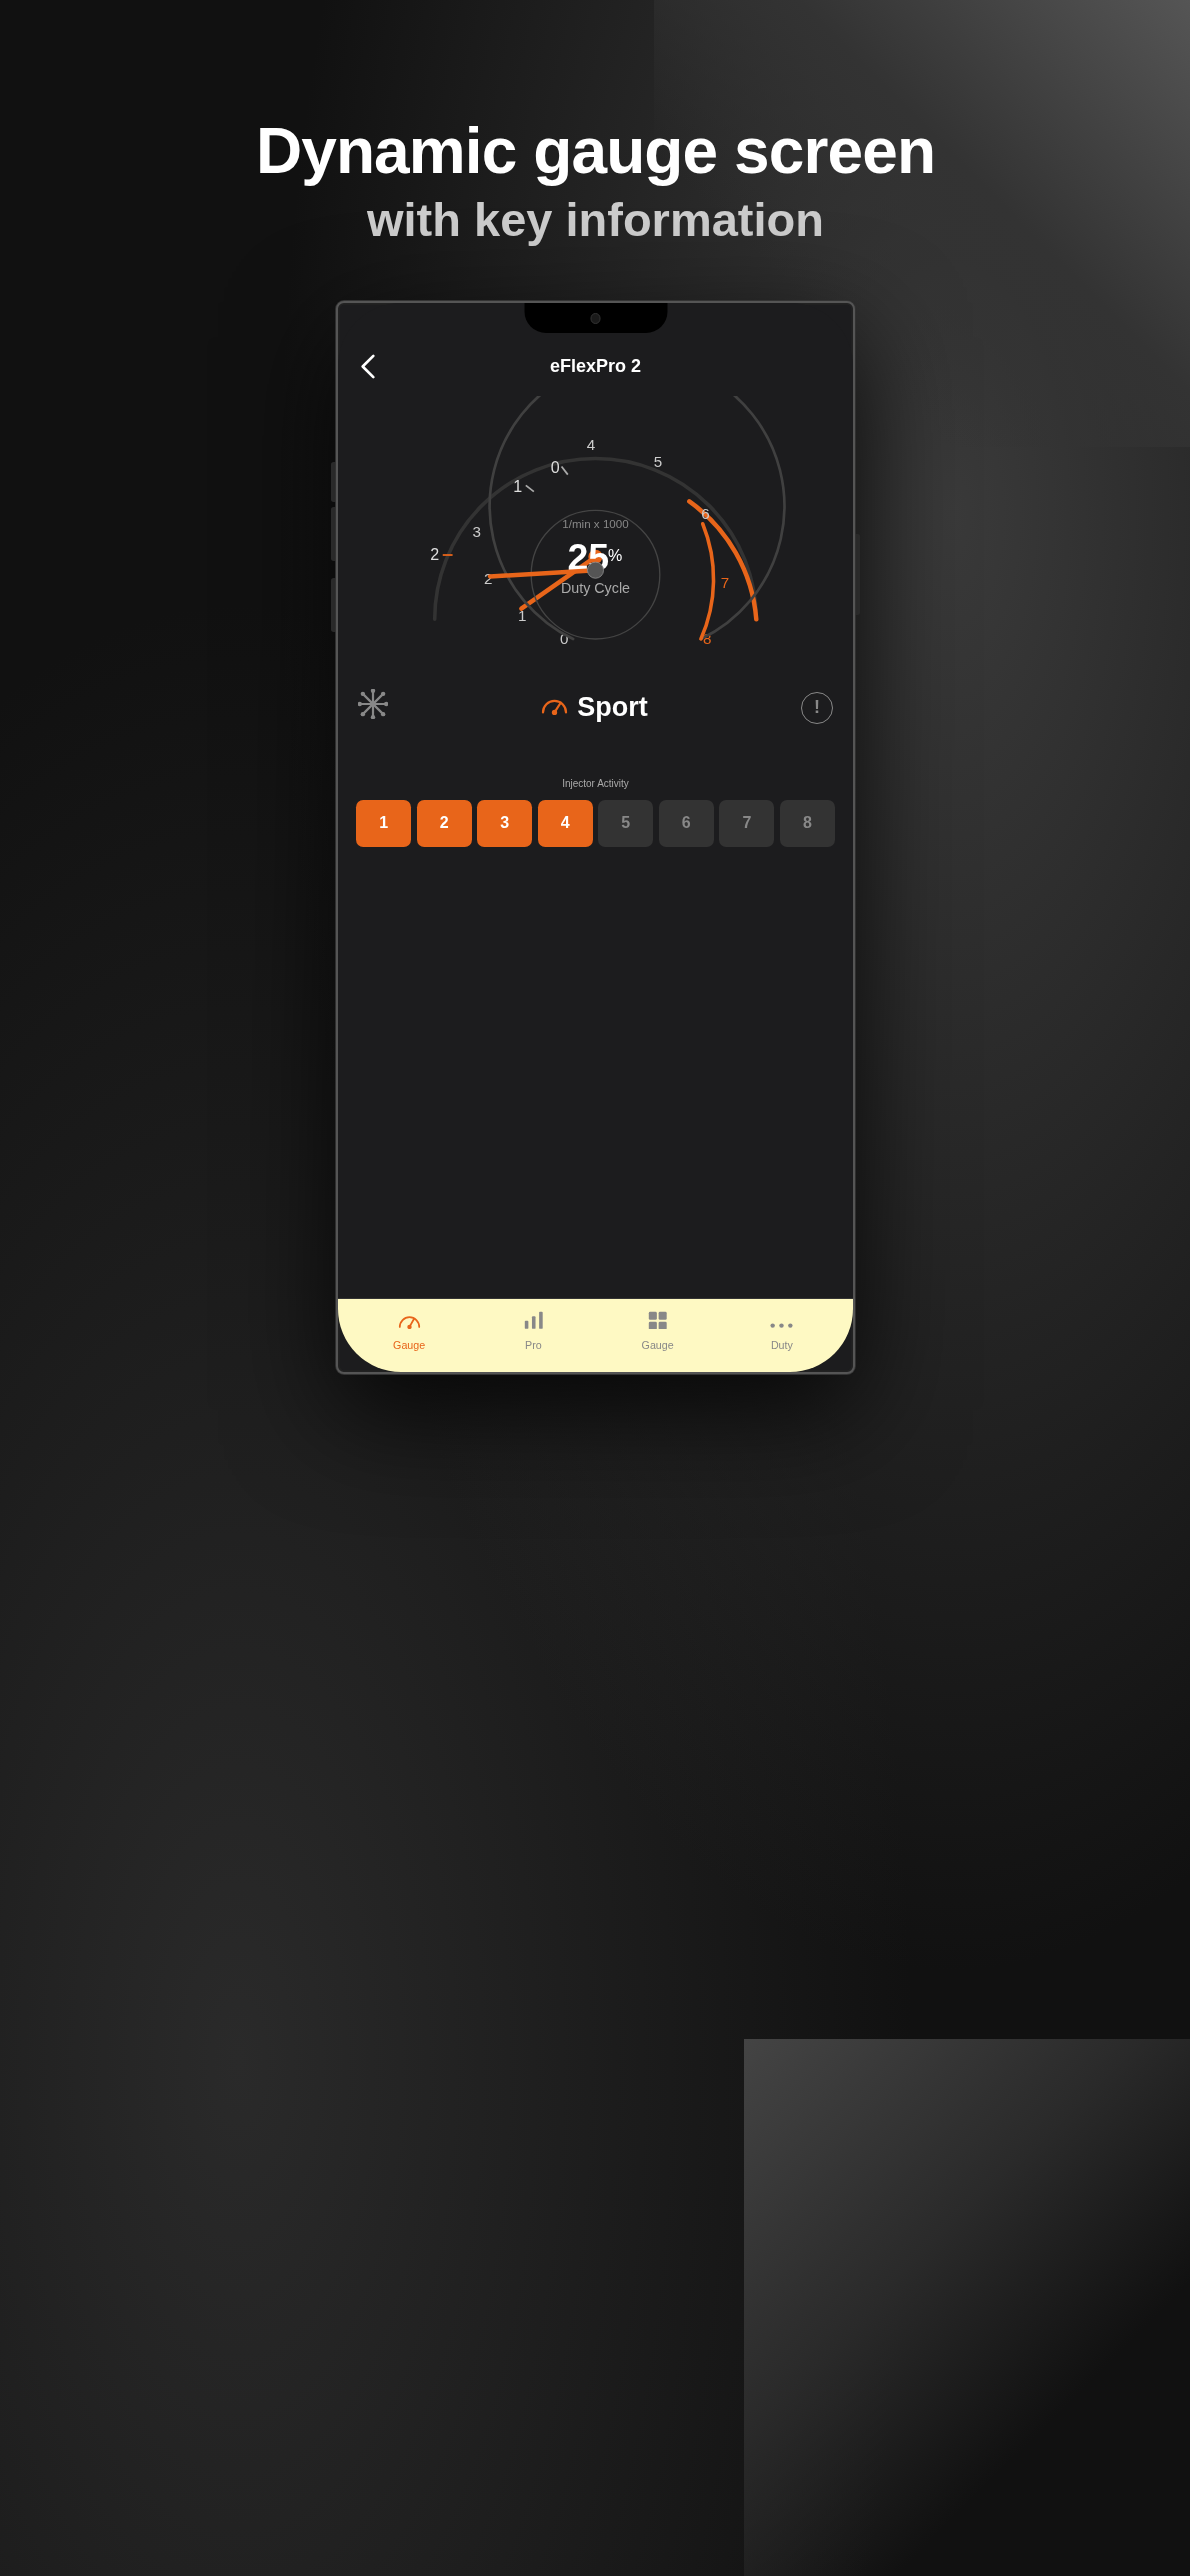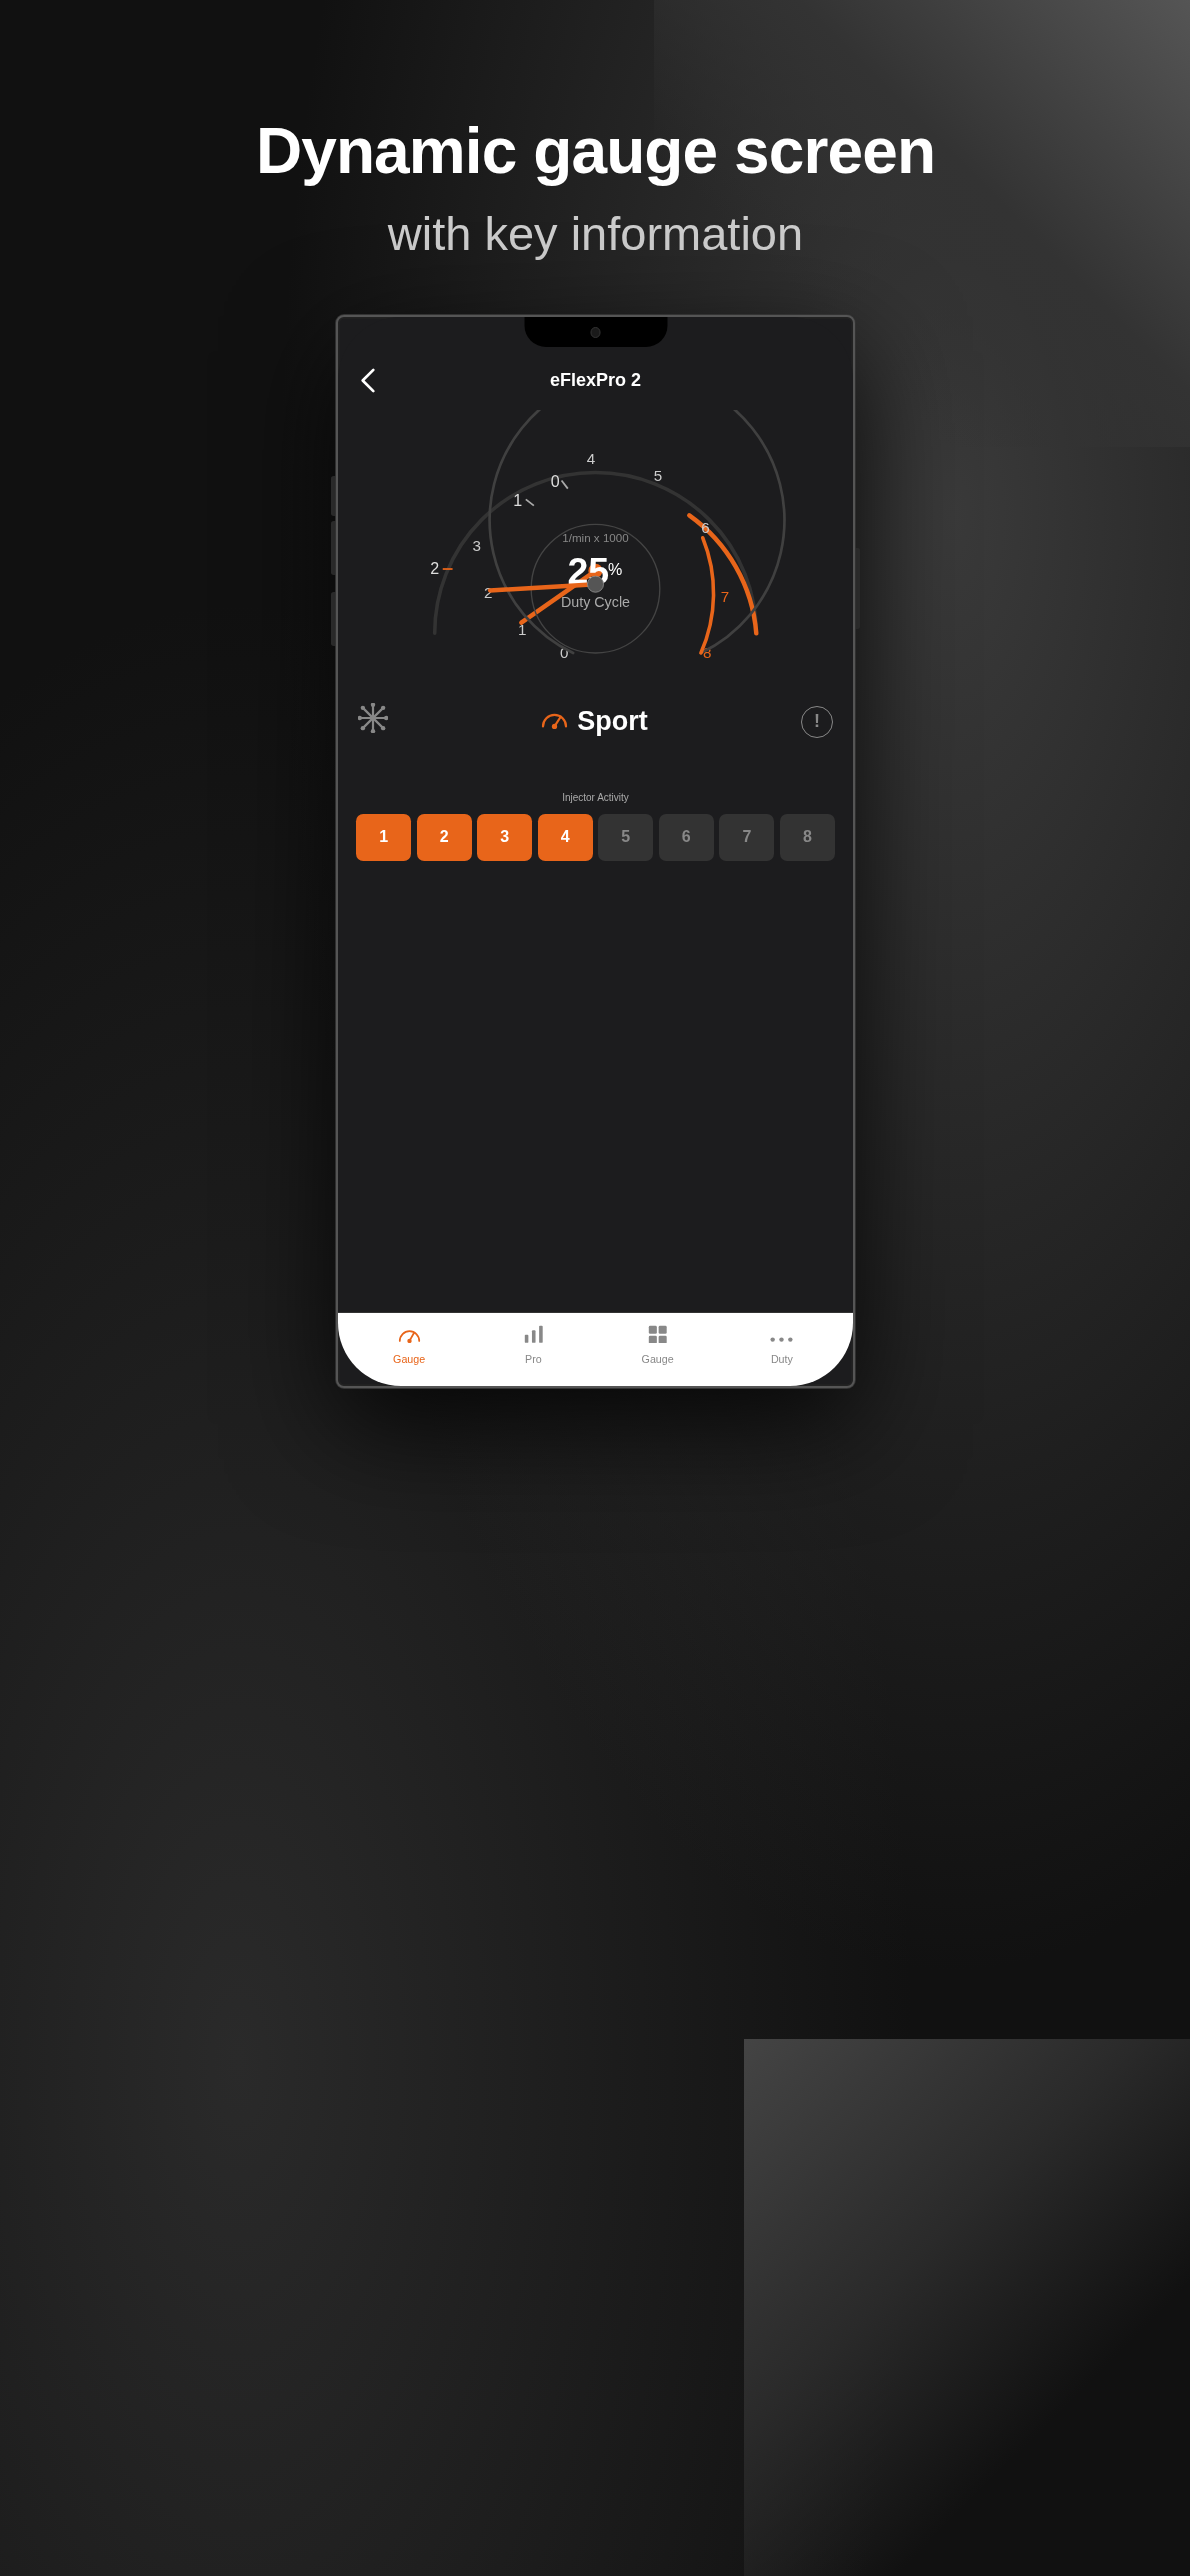--- a/index.html
+++ b/index.html
@@ -59,23 +59,23 @@
     .headline-title {
       font-size: 64px;
       font-weight: 800;
       color: #ffffff;
       line-height: 1.1;
       letter-spacing: -0.9px;
     }
 
     .headline-subtitle {
       font-size: 47px;
-      font-weight: 400;
+      font-weight: 700;
       color: #cccccc;
-      margin-top: 20px;
+      margin-top: 6px;
     }
 
     
     .phone-wrapper {
       position: relative;
       width: 519px;
       height: 1073px;
     }
 
     .phone-frame {
@@ -332,21 +332,21 @@
       color: #888;
     }
 
     
     .tab-bar {
       margin-top: auto;
       display: flex;
       justify-content: space-around;
       align-items: center;
       padding: 10.7px 9px 21.5px;
-      background: #ffffff;
+      background: #fef9c3;
       border-top: 0.9px solid #333;
       flex-shrink: 0;
     }
 
     .tab-item {
       display: flex;
       flex-direction: column;
       align-items: center;
       gap: 3.6px;
       min-width: 72px;

